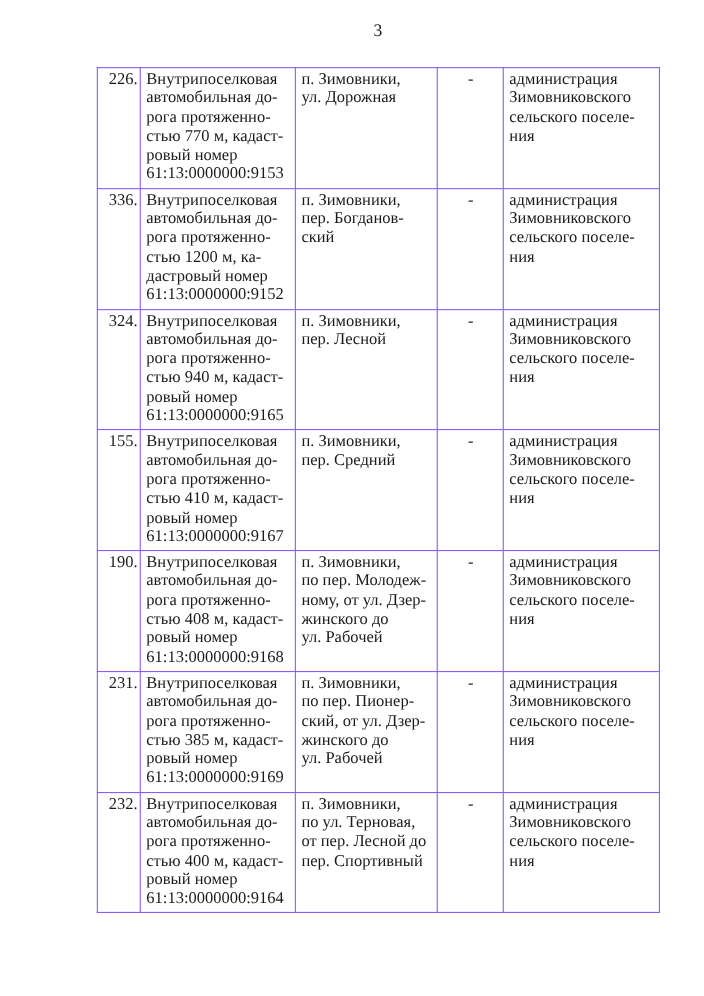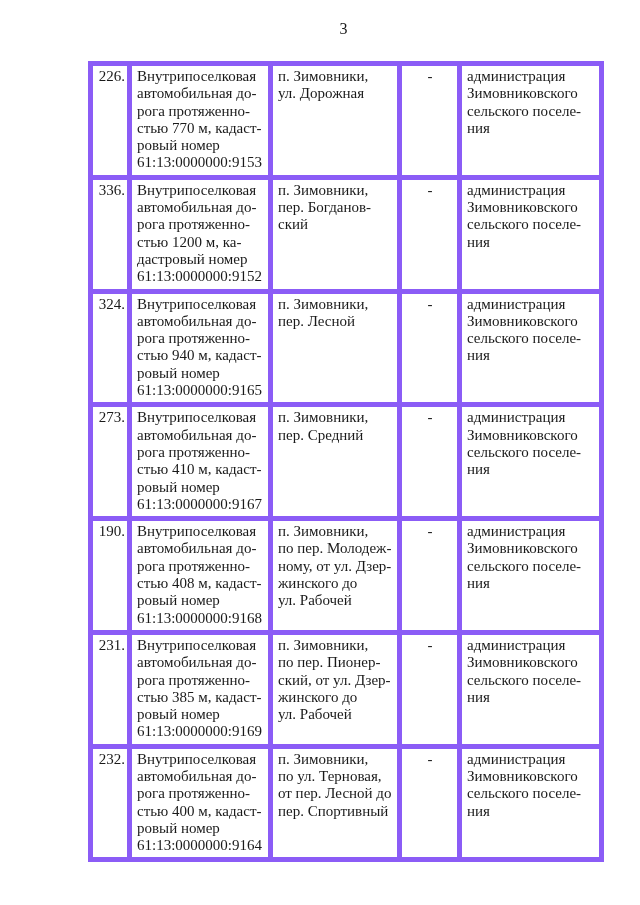--- a/index.html
+++ b/index.html
@@ -26,21 +26,21 @@
   }
   .roads-table {
     position: absolute;
     left: 88px;
     top: 61px;
     width: 511px;
     border-collapse: collapse;
     table-layout: fixed;
   }
   .roads-table td {
-    border: 5px solid #8b5cf6;
+    border: 1px solid #8b5cf6;
     vertical-align: top;
     font-size: 15px;
     line-height: 17.3px;
     white-space: pre-line;
     padding: 2px 4px 3px 5px;
     overflow: hidden;
   }
   .roads-table tr {
     height: 108px;
   }
@@ -112,21 +112,21 @@
 61:13:0000000:9165</td>
         <td class="c-loc">п. Зимовники,
 пер. Лесной</td>
         <td class="c-dash">-</td>
         <td class="c-owner">администрация
 Зимовниковского
 сельского поселе-
 ния</td>
       </tr>
       <tr>
-        <td class="c-num">273.</td>
+        <td class="c-num">155.</td>
         <td class="c-desc">Внутрипоселковая
 автомобильная до-
 рога протяженно-
 стью 410 м, кадаст-
 ровый номер
 61:13:0000000:9167</td>
         <td class="c-loc">п. Зимовники,
 пер. Средний</td>
         <td class="c-dash">-</td>
         <td class="c-owner">администрация

